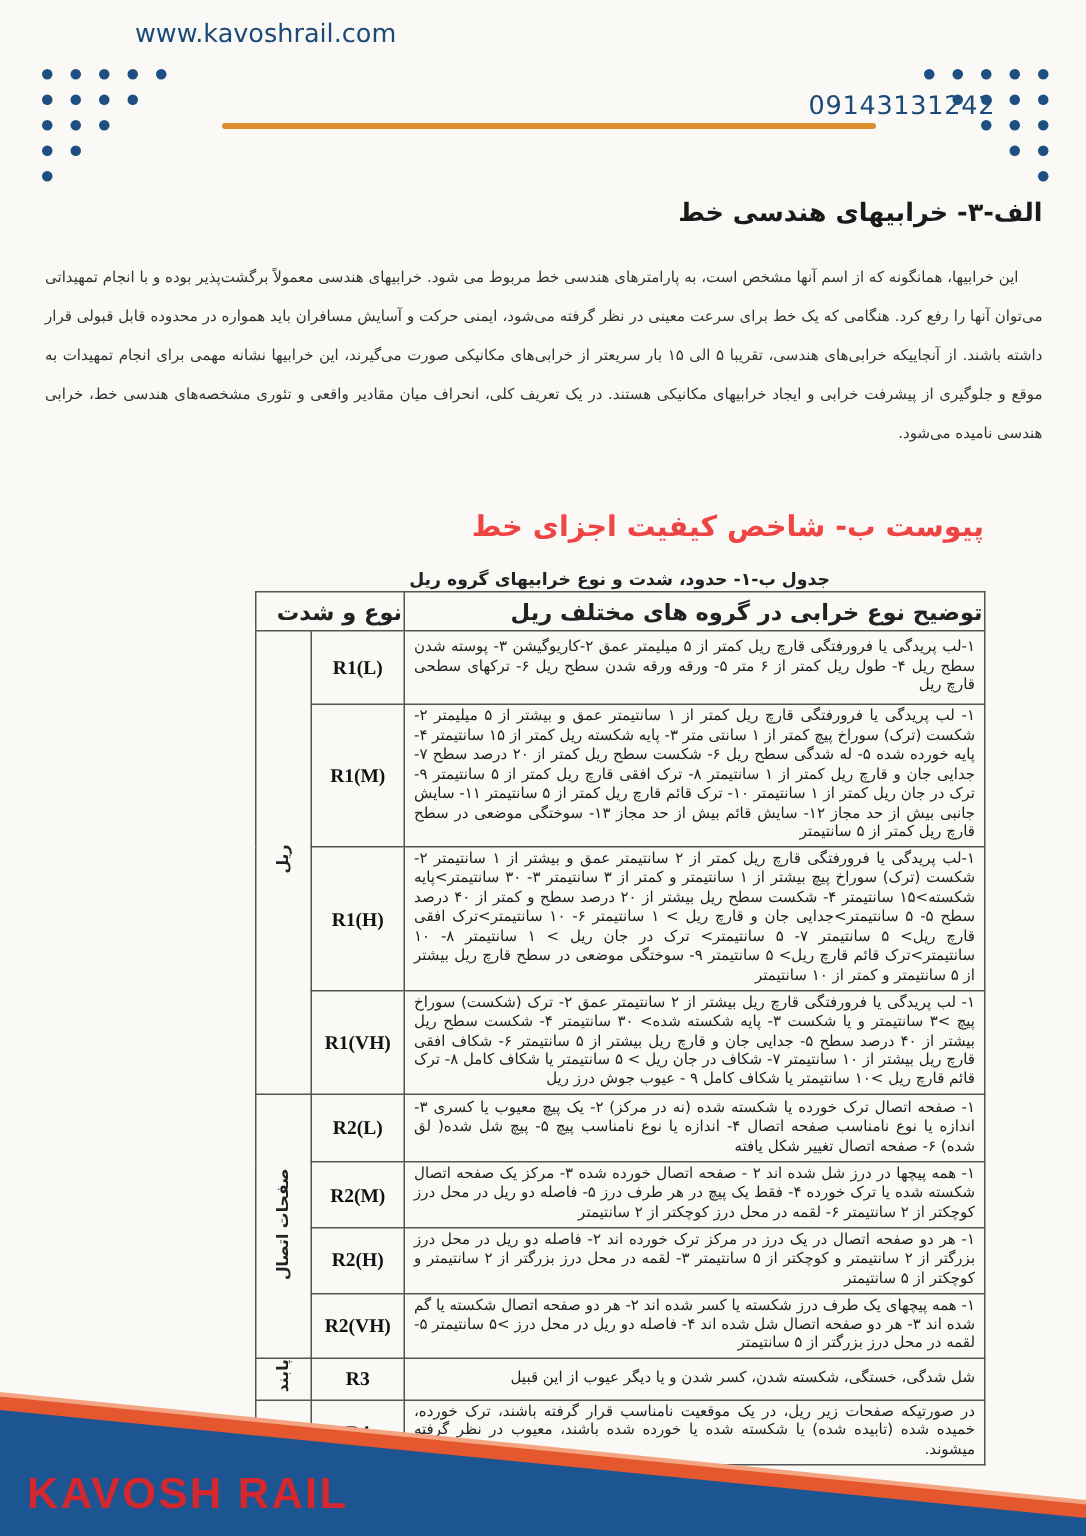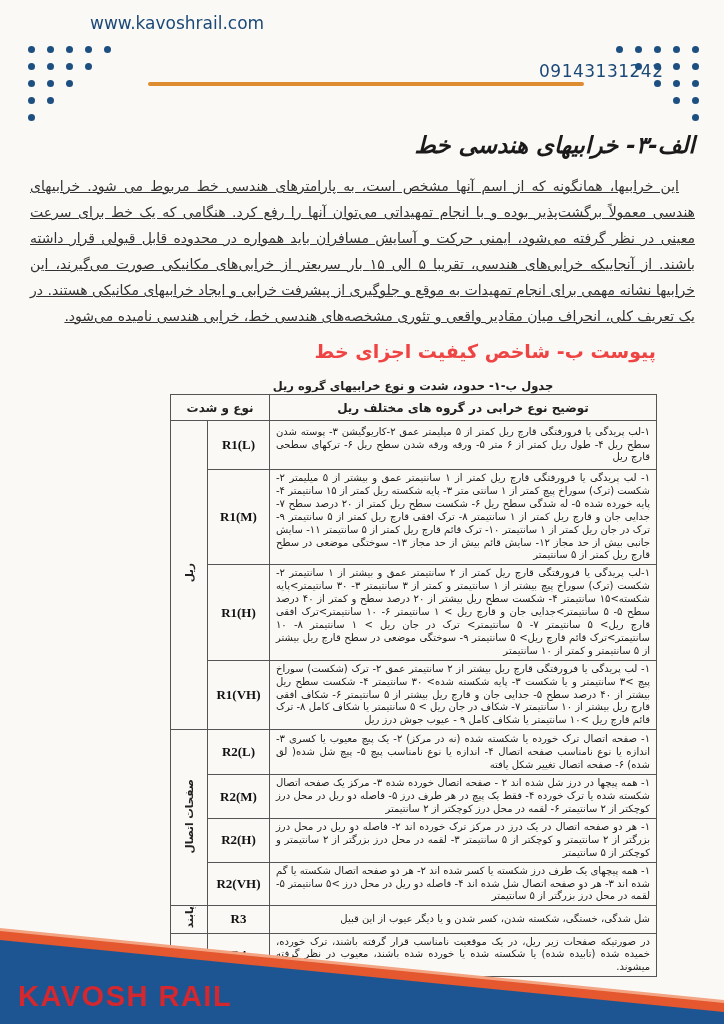--- a/index.html
+++ b/index.html
@@ -12,31 +12,31 @@
   .site{position:absolute;left:90px;top:13px;font-size:17px;color:#1c4a78;}
   .phone{position:absolute;left:539px;top:13px;font-size:17px;color:#1c4a78;letter-spacing:.5px;margin-top:48px;}
   .dots{position:absolute;top:46px;width:88px;}
   .dots-left{left:28px;}
   .dots-right{right:25px;}
   .dot-row{display:flex;gap:12px;margin-bottom:10px;height:7px;}
   .dots-right .dot-row{justify-content:flex-end;}
   .dot{width:7px;height:7px;border-radius:50%;background:#1d5080;flex:0 0 auto;}
   .divider{position:absolute;left:148px;top:82px;width:436px;height:4px;background:#dd8c2f;border-radius:2px;}
   
-  .h1{position:absolute;right:29px;top:132px;font-size:23px;font-weight:bold;color:#1a1a1a;direction:rtl;font-style:italic;}
+  .h1{position:absolute;right:29px;top:132px;font-size:17px;font-weight:bold;color:#1a1a1a;direction:rtl;}
   .para{position:absolute;right:29px;left:30px;top:173px;direction:rtl;text-align:justify;
-        font-size:14px;line-height:26px;color:#333;text-indent:16px;text-decoration:underline;}
+        font-size:10px;line-height:26px;color:#333;text-indent:16px;}
   .h2{position:absolute;left:170px;width:486px;top:340px;text-align:right;font-weight:bold;
       font-size:19px;direction:rtl;color:#ef4444;}
   .tbl-title{position:absolute;left:170px;width:486px;top:379px;text-align:center;font-weight:bold;
       font-size:11.5px;direction:rtl;color:#222;}
   
   table.deftbl{position:absolute;left:170px;top:394px;width:486px;border-collapse:collapse;table-layout:fixed;background:#fff0;}
   .deftbl td{border:1px solid #555;overflow:hidden;}
-  .deftbl .th{font-size:12px;font-weight:bold;text-align:center;direction:rtl;color:#222;vertical-align:middle;}
+  .deftbl .th{font-size:15px;font-weight:bold;direction:rtl;color:#222;vertical-align:middle;}
   .deftbl .code{font-family:"Liberation Serif", serif;font-size:13px;text-align:center;color:#111;vertical-align:middle;font-weight:bold;}
   .deftbl .desc{direction:rtl;text-align:justify;font-size:10px;line-height:12.9px;padding:2px 6px;color:#222;vertical-align:middle;margin-left:36px;}
   .deftbl .grp{text-align:center;vertical-align:middle;padding:0;}
   .deftbl .grp span{writing-mode:vertical-rl;transform:rotate(180deg);font-size:10.5px;font-weight:bold;
       direction:rtl;white-space:nowrap;color:#222;display:inline-block;}
   
   .footer-stripe-hi{position:absolute;inset:0;background:#f3a583;
       clip-path:polygon(0 928px,724px 1000px,724px 1006px,0 933px);}
   .footer-stripe{position:absolute;inset:0;background:#e5572e;
       clip-path:polygon(0 931px,724px 1003px,724px 1014px,0 941px);}

